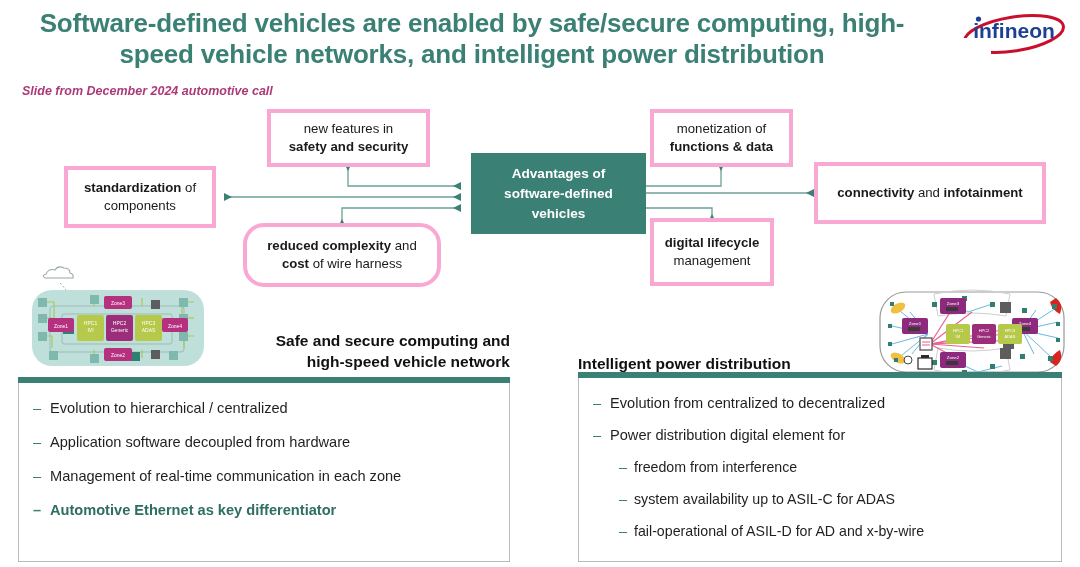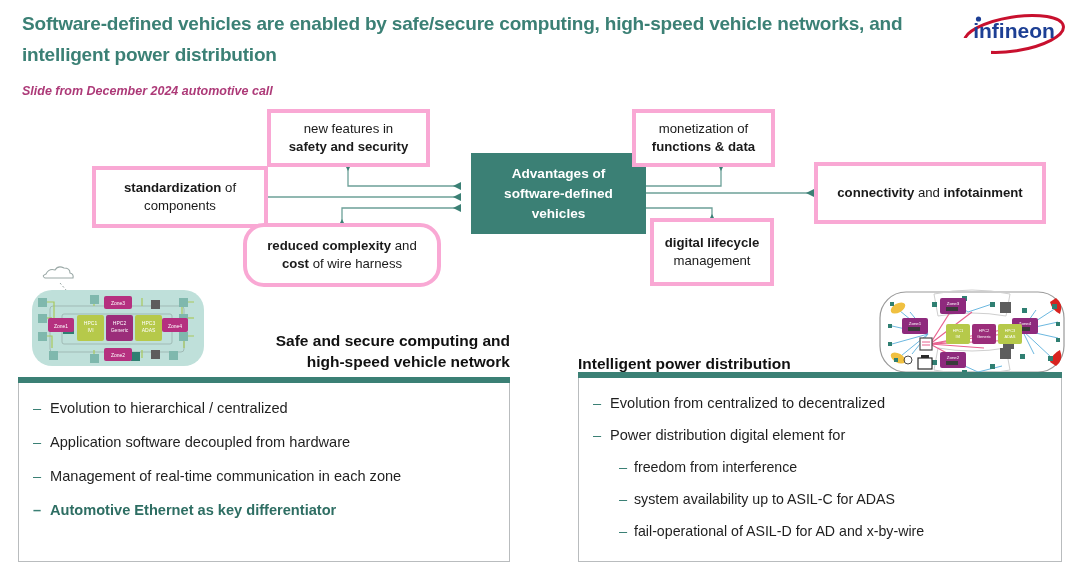--- a/index.html
+++ b/index.html
@@ -1,44 +1,44 @@
 <!DOCTYPE html>
 <html><head>
 <meta charset="utf-8">
 <style>
   html,body{margin:0;padding:0;background:#ffffff;}
   body{width:1080px;height:567px;position:relative;overflow:hidden;
        font-family:"Liberation Sans","DejaVu Sans",sans-serif;color:#1a1a1a;}
 
   
   .title{position:absolute;left:22px;top:8px;width:900px;
-         font-size:19px;font-weight:bold;line-height:31px;color:#3b8075;
-         letter-spacing:-0.2px;}
+         font-size:26px;font-weight:bold;line-height:31px;color:#3b8075;
+         letter-spacing:-0.2px;text-align:center;}
   .subtitle{position:absolute;left:22px;top:84px;
             font-size:12.5px;font-weight:bold;font-style:italic;color:#ad3a78;}
 
   
   .logo{position:absolute;left:961px;top:8px;width:106px;height:48px;}
   .logo svg{display:block;}
 
   
   .diagram{position:absolute;left:0;top:100px;width:1080px;height:210px;}
   .node{position:absolute;box-sizing:border-box;background:#ffffff;
         border:4px solid #f9a8d4;display:flex;align-items:center;
         justify-content:center;text-align:center;font-size:13.2px;
         line-height:18px;color:#1a1a1a;padding:3px 6px;}
   .node b{font-weight:bold;}
   .node.center{background:#3b8075;border-color:#3b8075;color:#ffffff;
                font-weight:bold;font-size:13.6px;line-height:20px;margin-left:14px;}
 
-  .n-std      {left:64px; top:66px;  width:176px;height:62px;margin-left:28px;}
+  .n-std      {left:64px; top:66px;  width:152px;height:62px;}
   .n-safety   {left:267px;top:9px;   width:163px;height:58px;}
   .n-reduced  {left:243px;top:123px; width:198px;height:64px;border-radius:21px;}
   .n-center   {left:457px;top:53px;  width:175px;height:81px;}
-  .n-monet    {left:632px;top:9px;   width:143px;height:58px;}
+  .n-monet    {left:650px;top:9px;   width:143px;height:58px;}
   .n-digital  {left:650px;top:118px; width:124px;height:68px;}
   .n-comfort  {left:814px;top:62px;  width:232px;height:62px;}
 
   .diagram svg.wires{position:absolute;left:0;top:0;width:1080px;height:210px;}
 
   
   .veh-left{position:absolute;left:18px;top:262px;width:198px;height:108px;}
   .veh-right{position:absolute;left:872px;top:282px;width:200px;height:100px;}
 
   

